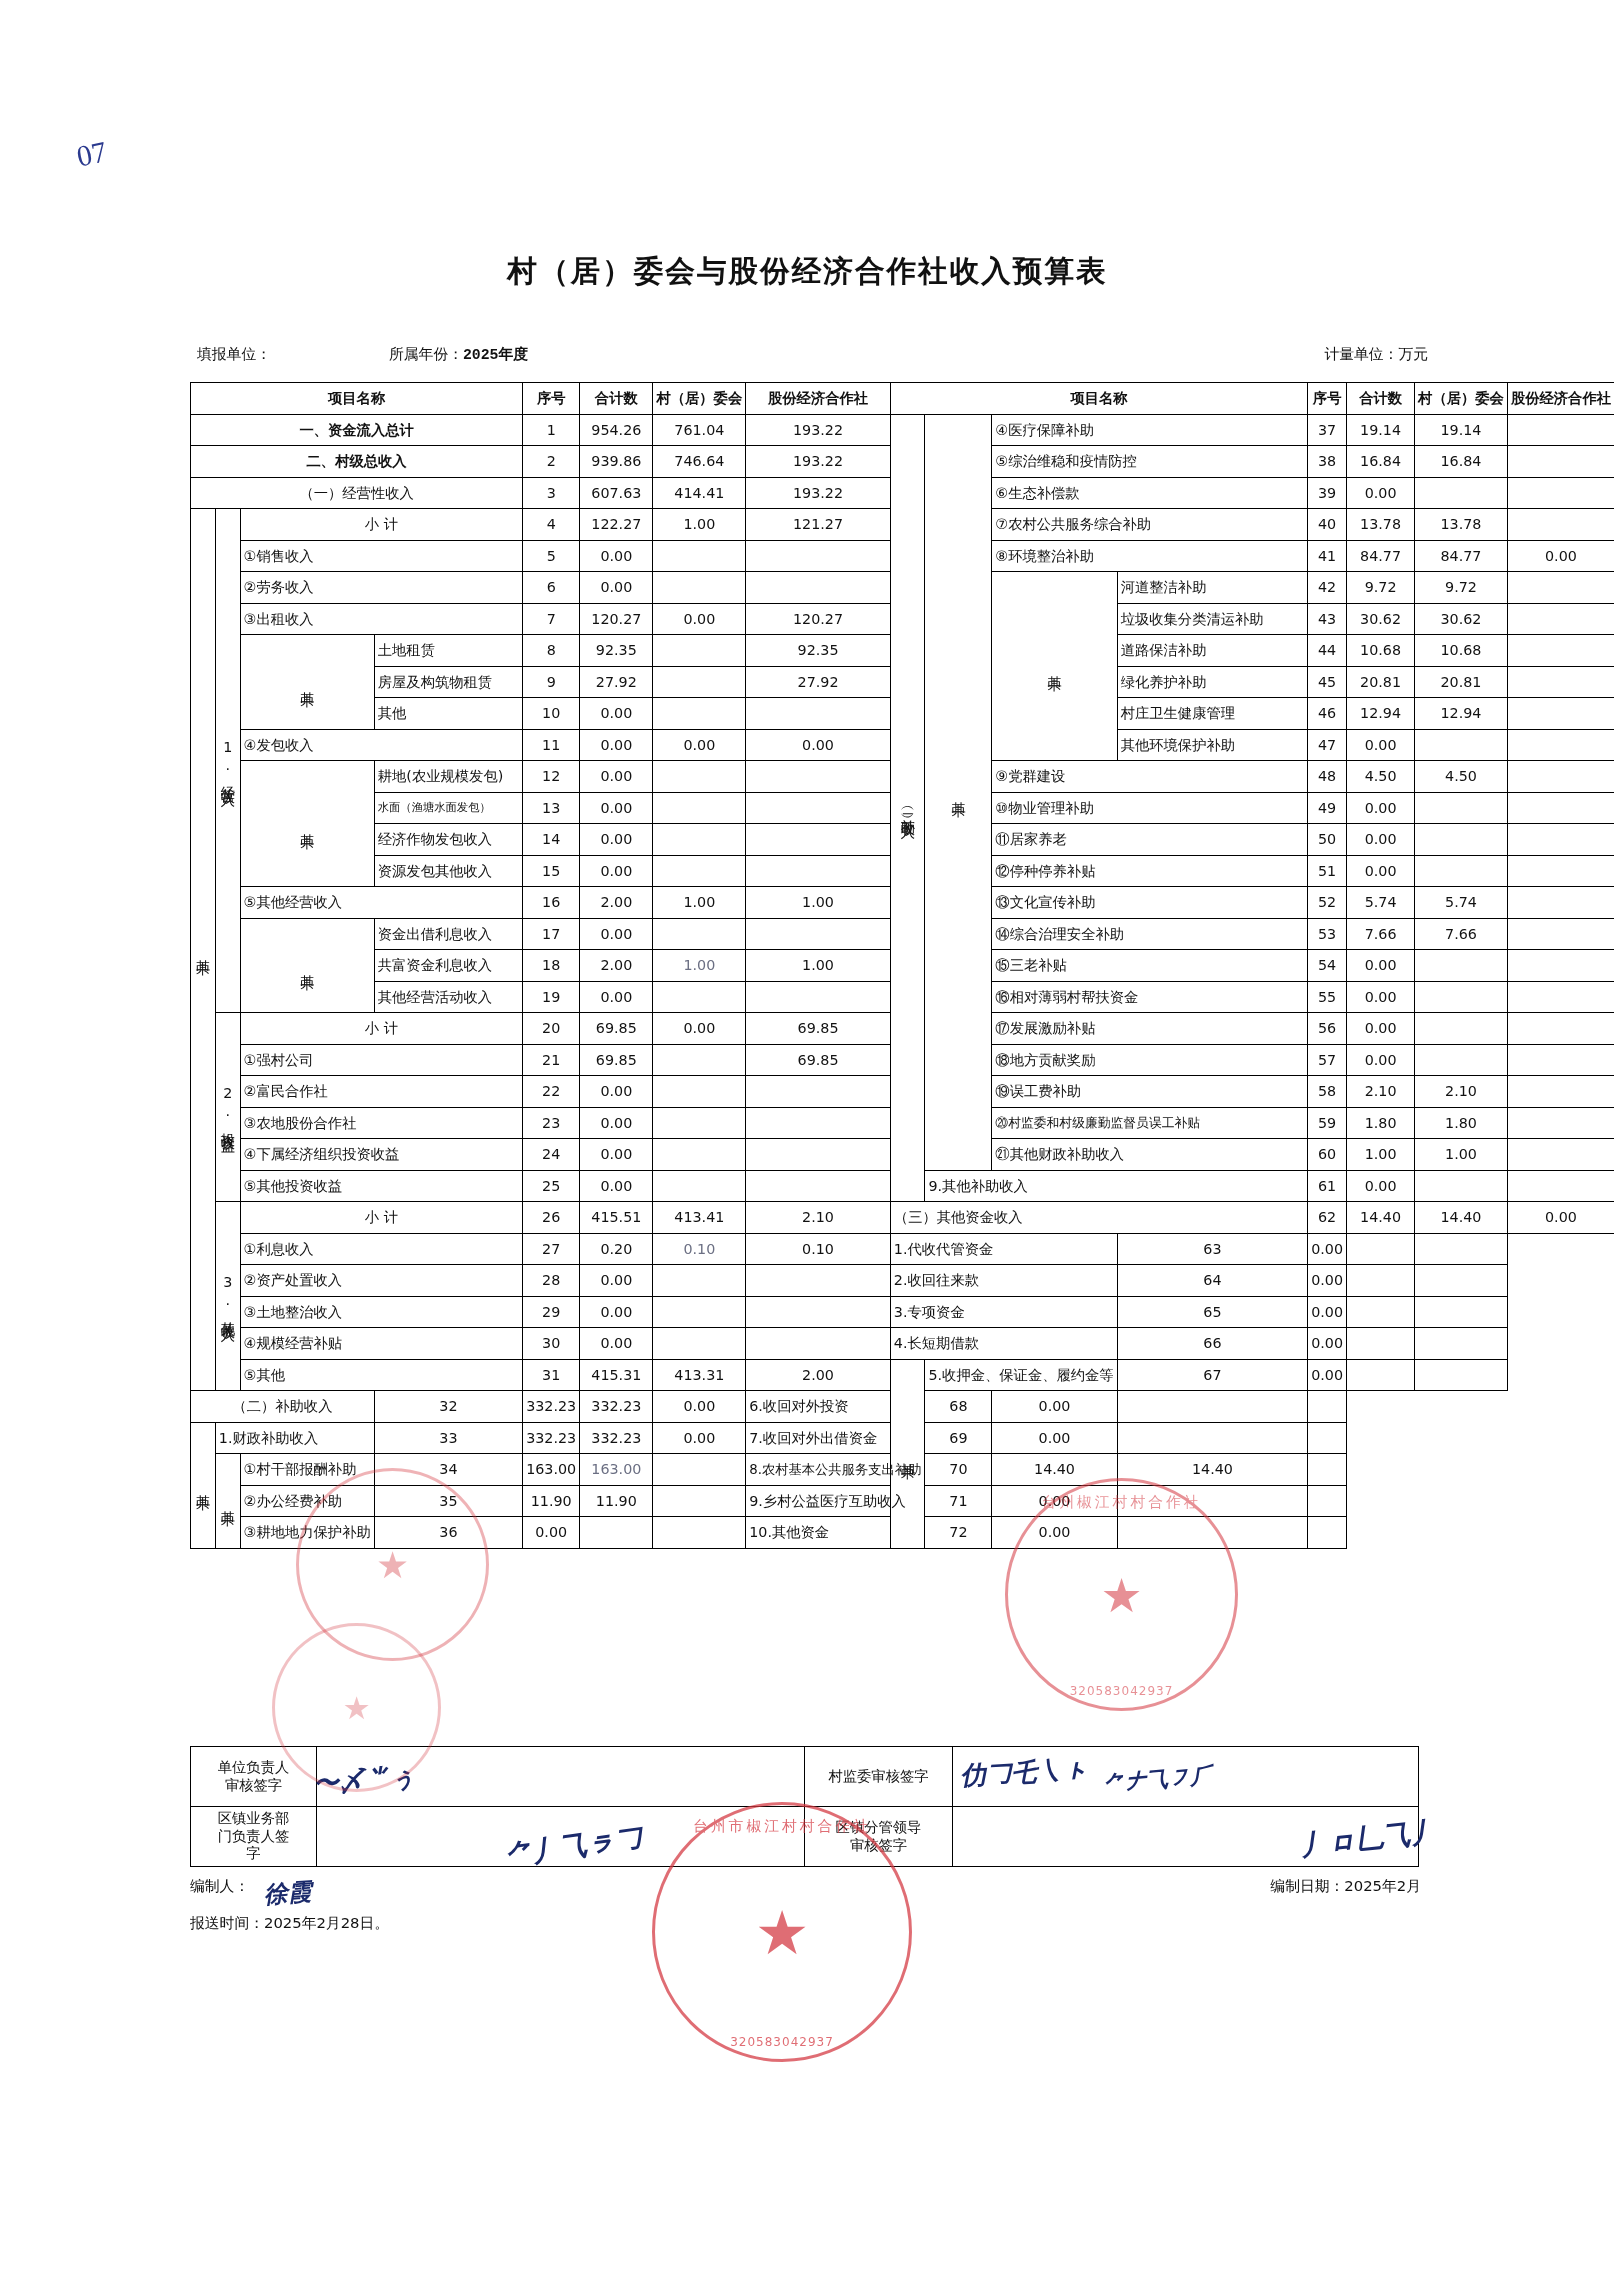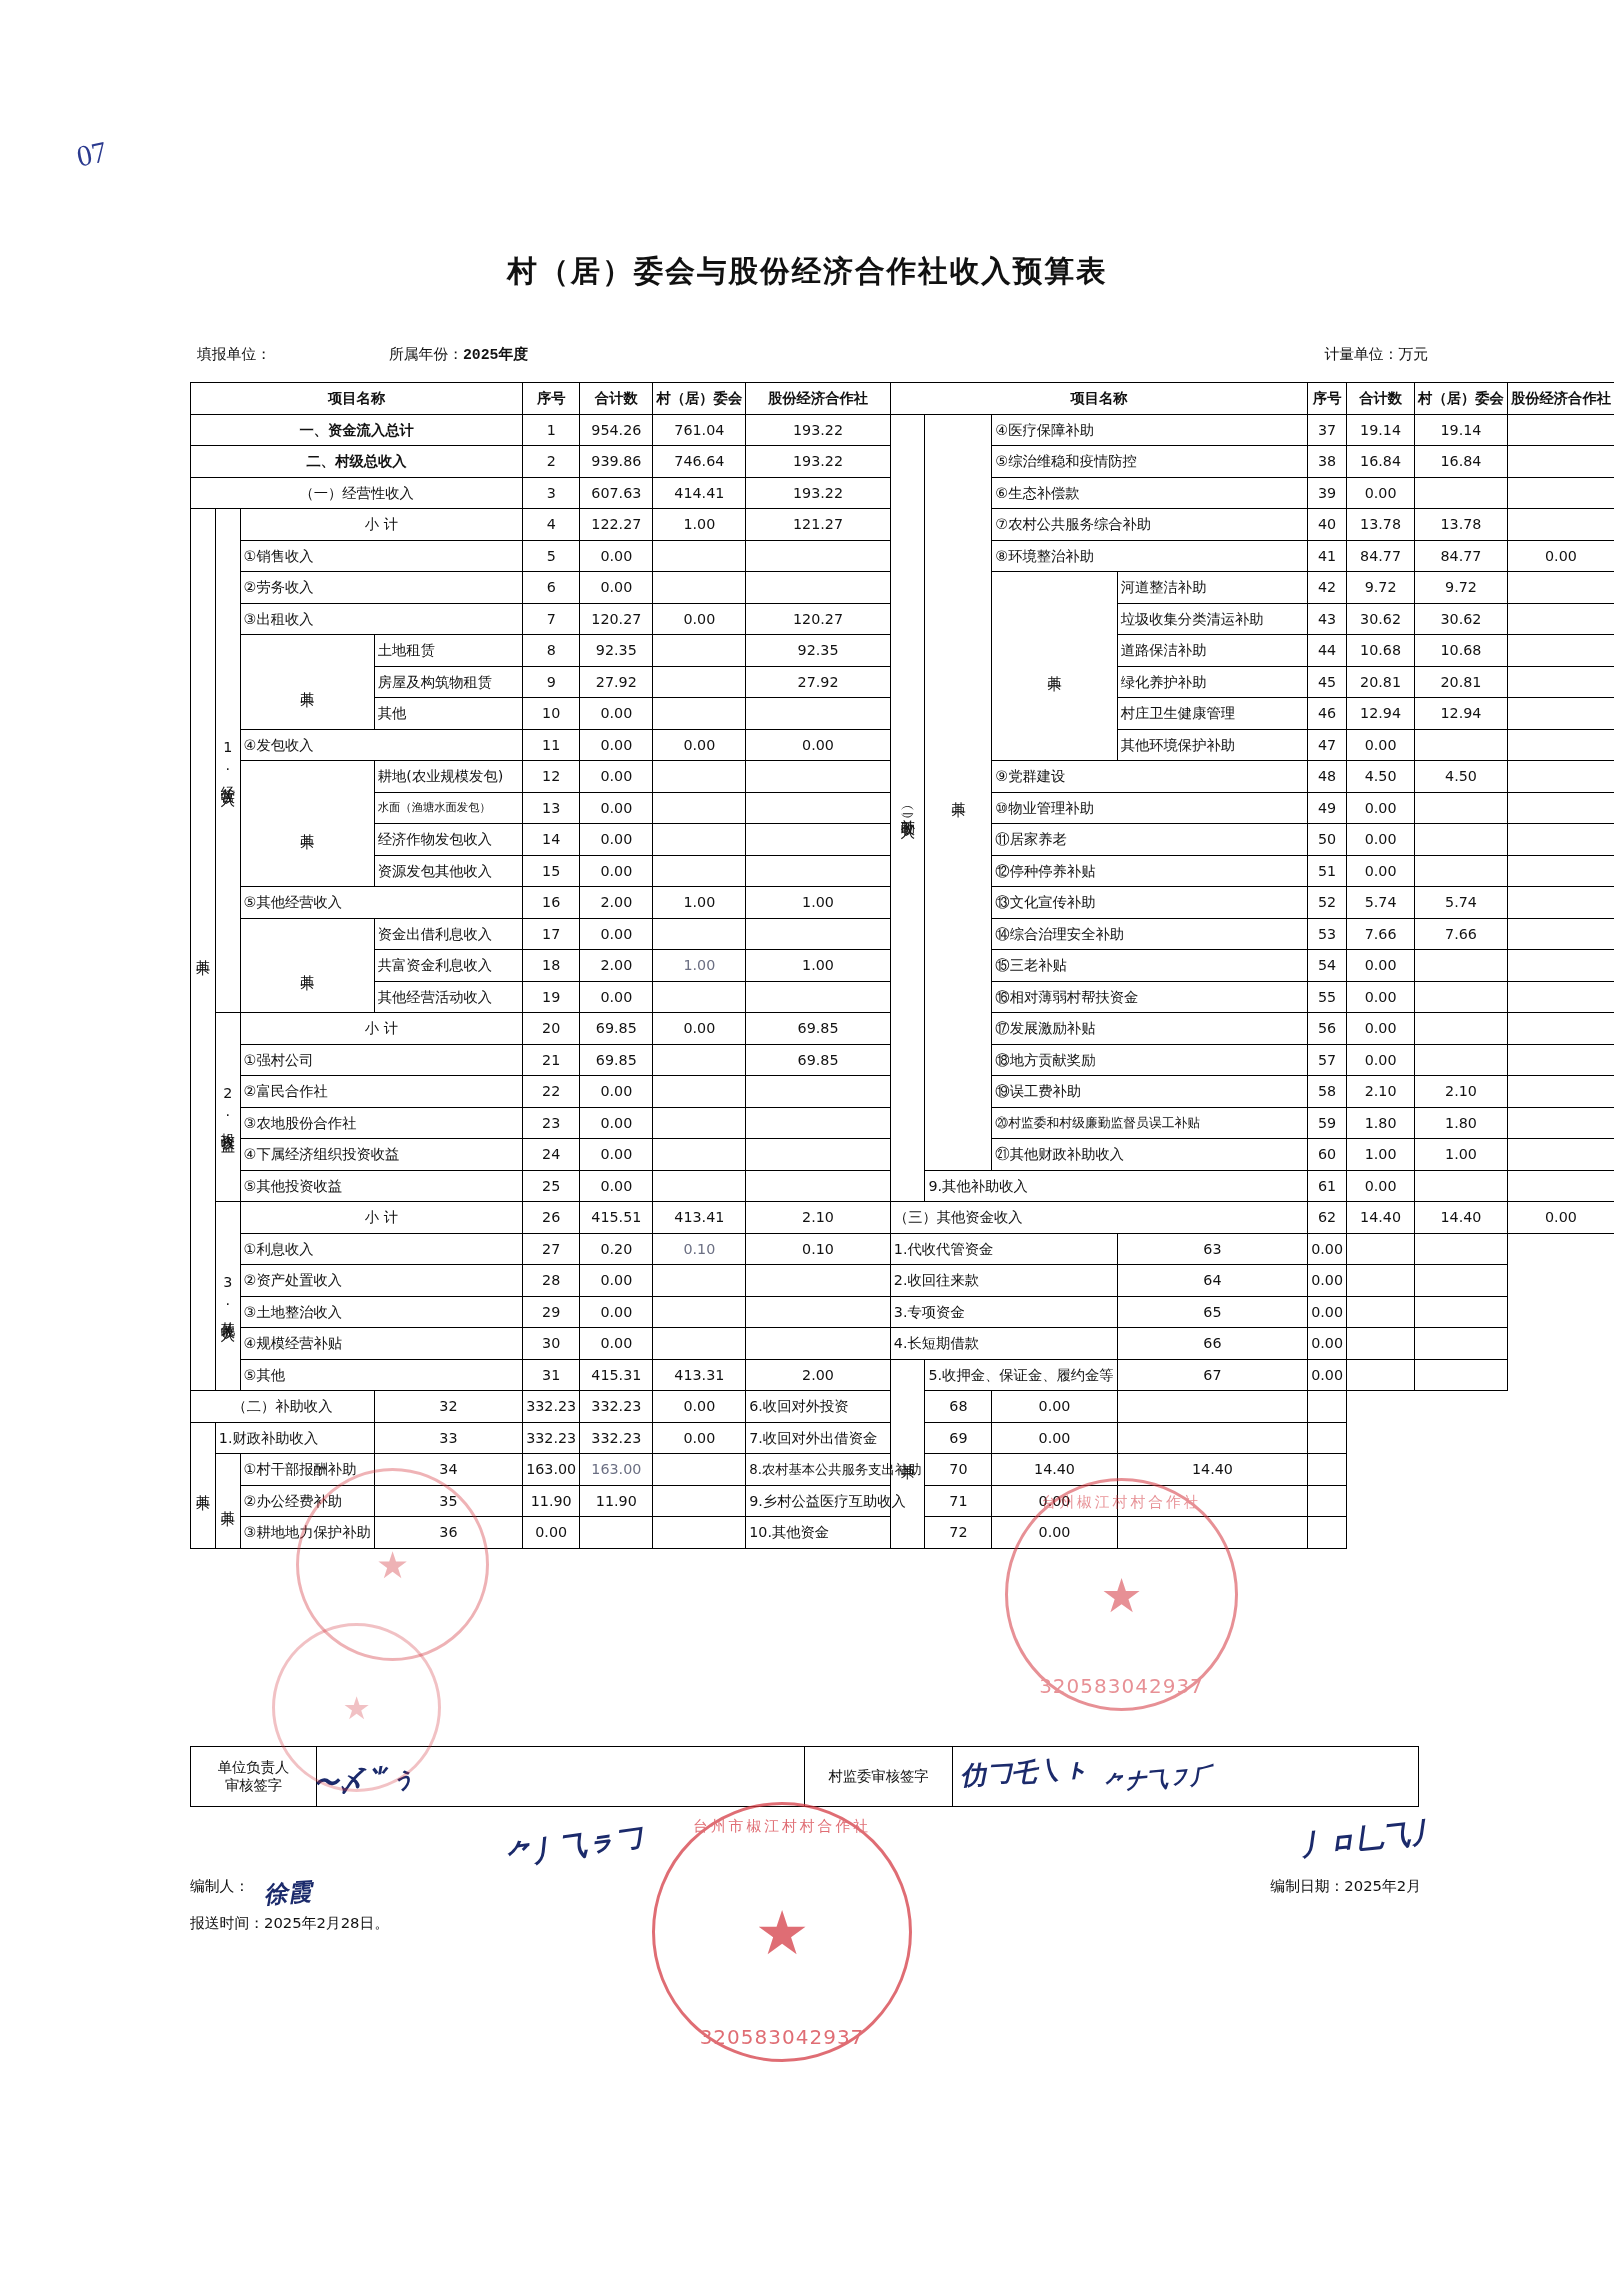--- a/index.html
+++ b/index.html
@@ -101,21 +101,21 @@
   }
   .stamp .star {
     position:absolute; left:50%; top:50%; transform:translate(-50%,-50%);
     font-size:47px; color:#d4363f;
   }
   .stamp .txt-top, .stamp .txt-bot {
     position:absolute; left:0; width:100%; text-align:center;
     font-size:14.8px; letter-spacing:3px;
   }
   .stamp .txt-top { top:11.8px; }
-  .stamp .txt-bot { bottom:9.9px; font-size:20px; letter-spacing:1px; }
+  .stamp .txt-bot { bottom:9.9px; font-size:12px; letter-spacing:1px; }
   #stamp-main { left:652px; top:1802px; width:254px; height:254px; }
   #stamp-main .star { font-size:61px; }
   #stamp-2 { left:1005px; top:1478px; width:227px; height:227px; opacity:.55; }
   #stamp-3 { left:296px; top:1468px; width:187px; height:187px; opacity:.38; border-width:3px; }
   #stamp-3 .star { font-size:37px; }
   #stamp-4 { left:272px; top:1623px; width:163px; height:163px; opacity:.3; border-width:3px; }
   #stamp-4 .star { font-size:31.5px; }
 </style>
 </head>
 <body>
@@ -661,20 +661,33 @@
     <tbody>
       <tr>
         <td class="sign-lbl">
           <div>单位负责人</div>
           <div>审核签字</div>
         </td>
         <td></td>
         <td class="sign-lbl">村监委审核签字</td>
         <td></td>
       </tr>
+      <tr>
+        <td class="sign-lbl">
+          <div>区镇业务部</div>
+          <div>门负责人签</div>
+          <div>字</div>
+        </td>
+        <td></td>
+        <td class="sign-lbl">
+          <div>区镇分管领导</div>
+          <div>审核签字</div>
+        </td>
+        <td></td>
+      </tr>
     </tbody>
   </table>
 
   <div class="footer">
     <div class="row">
       <span>
         <span>编制人：</span>
       </span>
       <span>
         <span>编制日期：</span><span>2025年2月</span>

